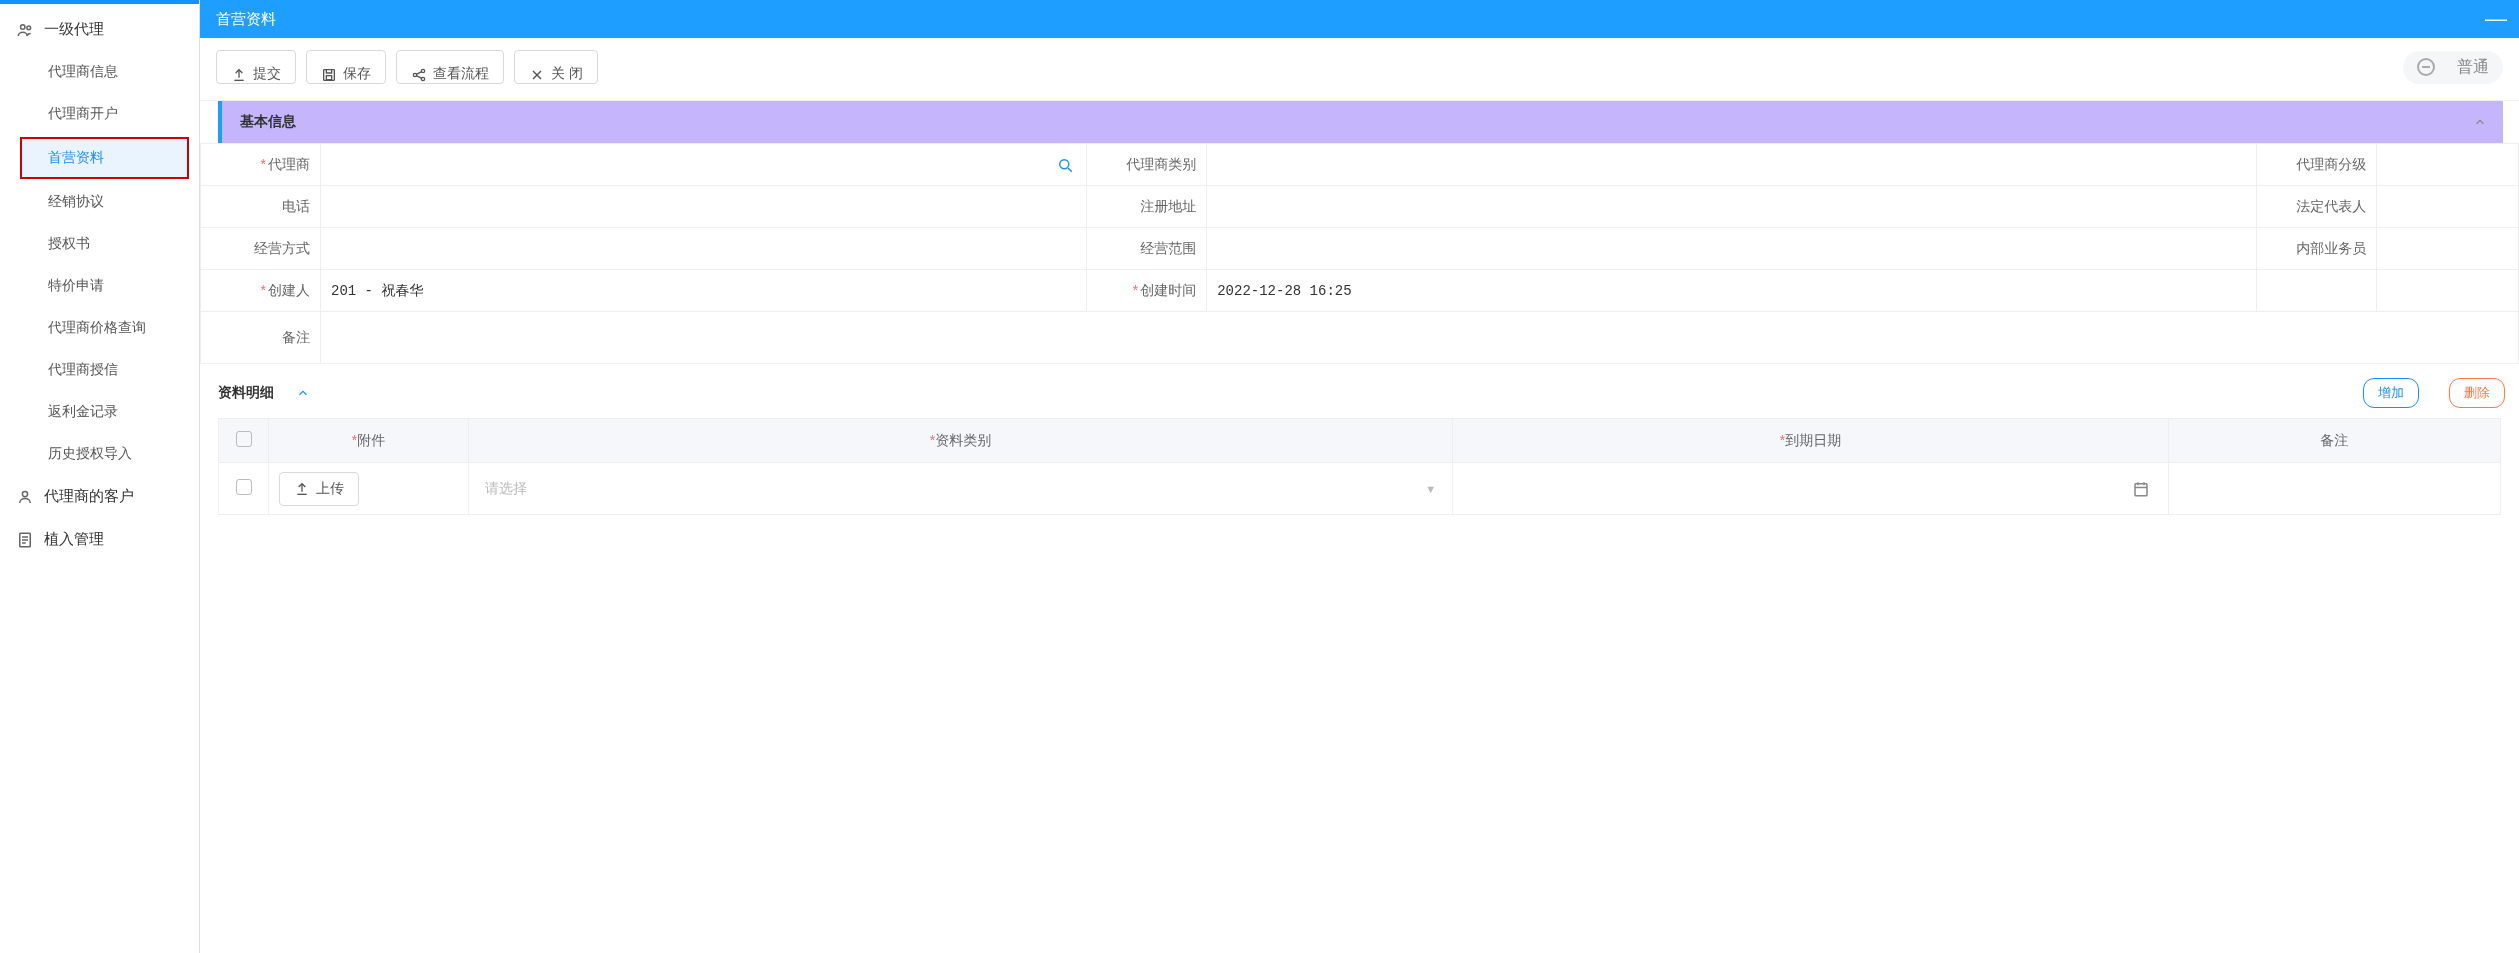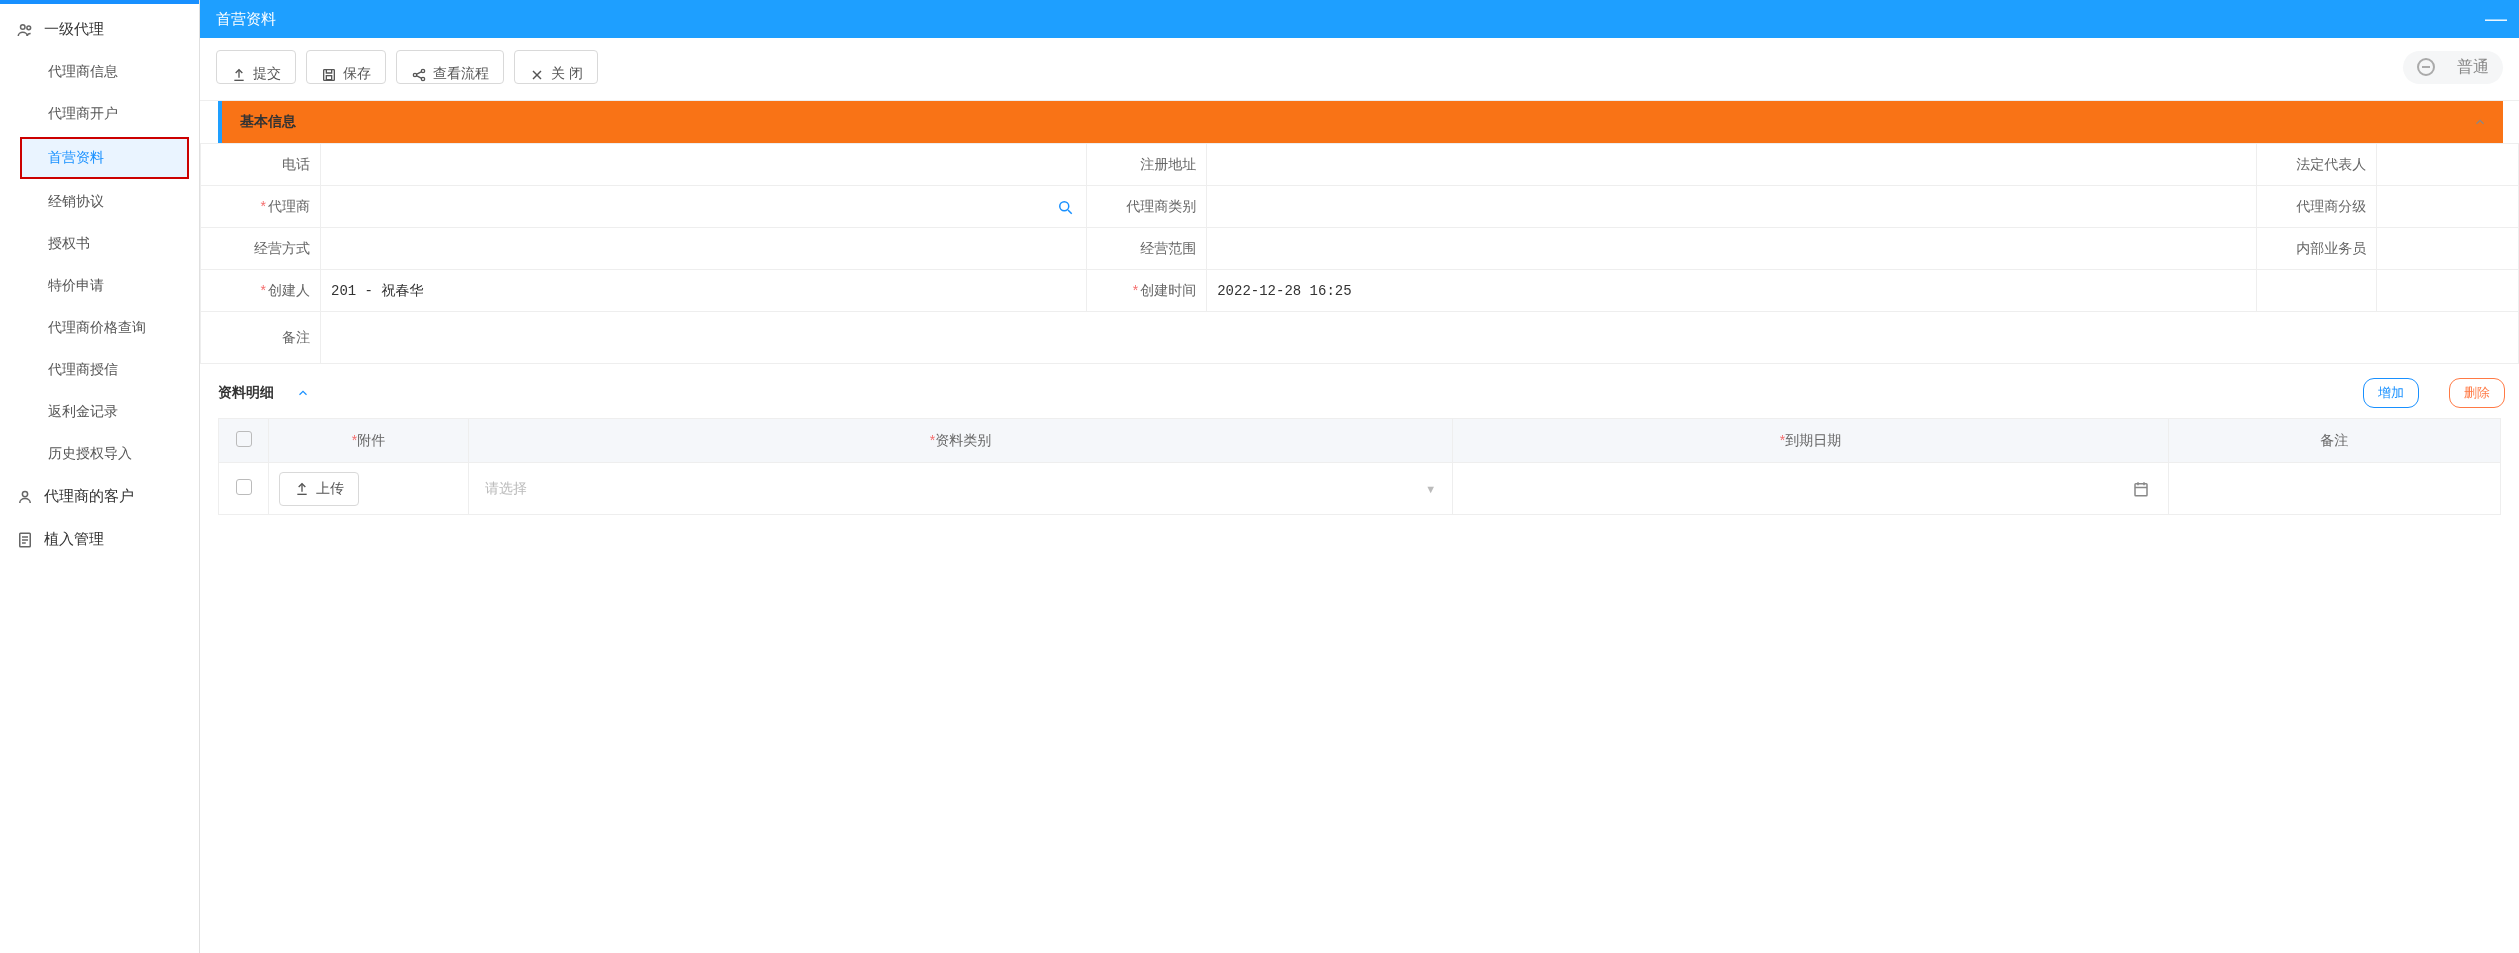--- a/index.html
+++ b/index.html
@@ -25,21 +25,21 @@
     .toolbar { display: flex; align-items: center; padding: 12px 16px 16px 16px; gap: 10px; background: #fff; border-bottom: 1px solid #eee; }
     .btn { display: inline-flex; align-items: flex-end; gap: 6px; height: 34px; padding: 0 14px; border: 1px solid #d9d9d9; border-radius: 4px; background: #fff; color: #555; font-size: 14px; cursor: pointer; }
     .btn .icon { display: inline-flex; width: 16px; height: 16px; }
     .spacer { flex: 1; }
     .normal-chip { display: flex; align-items: center; gap: 22px; color: #888; font-size: 16px; background: #f5f6f7; border-radius: 18px; padding: 6px 14px; }
     .normal-chip .circle-icon { width: 18px; height: 18px; border: 2px solid #aaa; border-radius: 50%; position: relative; }
     .normal-chip .circle-icon::after { content: ""; position: absolute; left: 3px; right: 3px; top: 50%; height: 2px; background: #aaa; transform: translateY(-50%); }
     
     .content { flex: 1; overflow-y: auto; padding: 0 0 0 0; background: #fff; }
     
-    .section-header { display: flex; align-items: center; padding: 12px 18px; background: #f97316; border-left: 4px solid #1e9fff; margin: 0 16px 0 18px; font-size: 14px; font-weight: 600; color: #333; position: relative; }
+    .section-header { display: flex; align-items: center; padding: 12px 18px; background: #c4b5fd; border-left: 4px solid #1e9fff; margin: 0 16px 0 18px; font-size: 14px; font-weight: 600; color: #333; position: relative; }
     .section-header .collapse { position: absolute; right: 16px; color: #888; cursor: pointer; }
     
     .form-grid { width: 100%; border-collapse: collapse; }
     .form-grid td { border: 1px solid #eee; height: 42px; vertical-align: middle; }
     .form-grid .lbl { text-align: right; padding-right: 10px; color: #666; font-size: 14px; width: 120px; background: #fff; }
     .form-grid .lbl .req { color: #f56c6c; margin-right: 2px; }
     .form-grid .val { padding: 0 10px; color: #333; font-size: 14px; position: relative; font-family: Liberation Mono, monospace; }
     .form-grid .val.full { }
     .search-icon { position: absolute; right: 12px; top: 50%; transform: translateY(-50%); color: #1890ff; cursor: pointer; }
     
@@ -185,40 +185,40 @@
         <span class="collapse">
           <svg viewBox="0 0 24 24" width="14" height="14" fill="none" stroke="currentColor" stroke-width="2">
               <polyline points="6 15 12 9 18 15"></polyline>
             </svg>
         </span>
       </div>
 
       <table class="form-grid">
         <tbody>
             <tr>
-          <td class="lbl"><span>电话</span></td>
-          <td class="val"></td>
-          <td class="lbl"><span>注册地址</span></td>
-          <td class="val"></td>
-          <td class="lbl"><span>法定代表人</span></td>
-          <td class="val"></td>
-        </tr>
-        <tr>
           <td class="lbl"><span class="req">*</span><span>代理商</span></td>
           <td class="val">
             <span class="search-icon">
               <svg viewBox="0 0 24 24" width="18" height="18" fill="none" stroke="#1890ff" stroke-width="2">
                     <circle cx="11" cy="11" r="6"></circle>
                     <line x1="16" y1="16" x2="21" y2="21"></line>
                   </svg>
             </span>
           </td>
           <td class="lbl"><span>代理商类别</span></td>
           <td class="val"></td>
           <td class="lbl"><span>代理商分级</span></td>
+          <td class="val"></td>
+        </tr>
+        <tr>
+          <td class="lbl"><span>电话</span></td>
+          <td class="val"></td>
+          <td class="lbl"><span>注册地址</span></td>
+          <td class="val"></td>
+          <td class="lbl"><span>法定代表人</span></td>
           <td class="val"></td>
         </tr>
         <tr>
           <td class="lbl"><span>经营方式</span></td>
           <td class="val"></td>
           <td class="lbl"><span>经营范围</span></td>
           <td class="val"></td>
           <td class="lbl"><span>内部业务员</span></td>
           <td class="val"></td>
         </tr>

